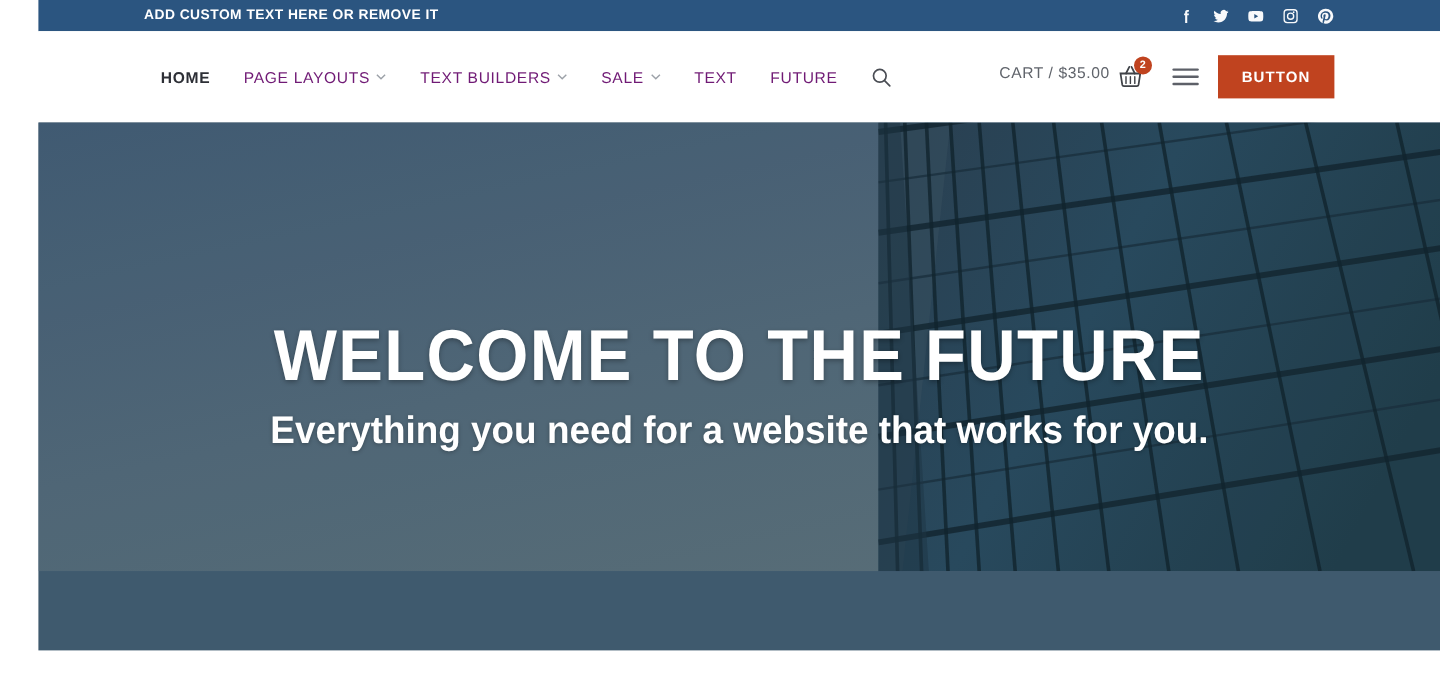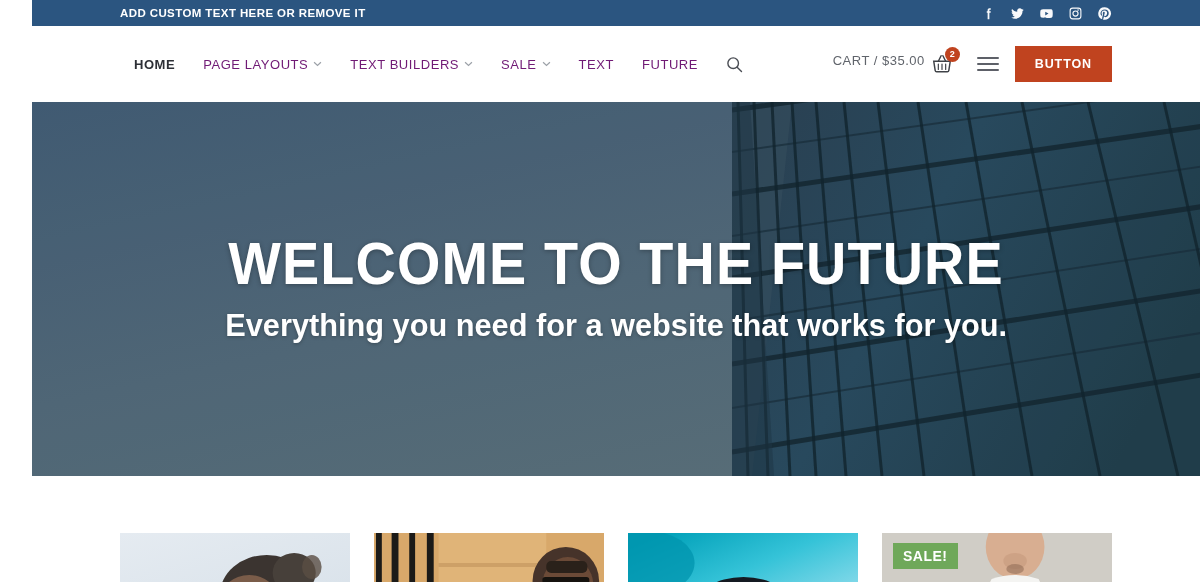--- a/index.html
+++ b/index.html
@@ -138,21 +138,21 @@
     letter-spacing:.9px;
     padding:11px 20px;
     border:none;
     cursor:pointer;
     font-family:inherit;
   }
 
   
   .hero {
     position:relative;
-    height:374px;
+    height:440px;
     overflow:hidden;
     background:#3f5a6e;
   }
   .hero-bg { position:absolute; inset:0; }
   .hero-flat {
     position:absolute; left:0; top:0; width:60%; height:100%;
     background:linear-gradient(160deg,#47627a 0%,#516b7d 45%,#5d7380 100%);
   }
   .hero-content {
     position:absolute; inset:0;

